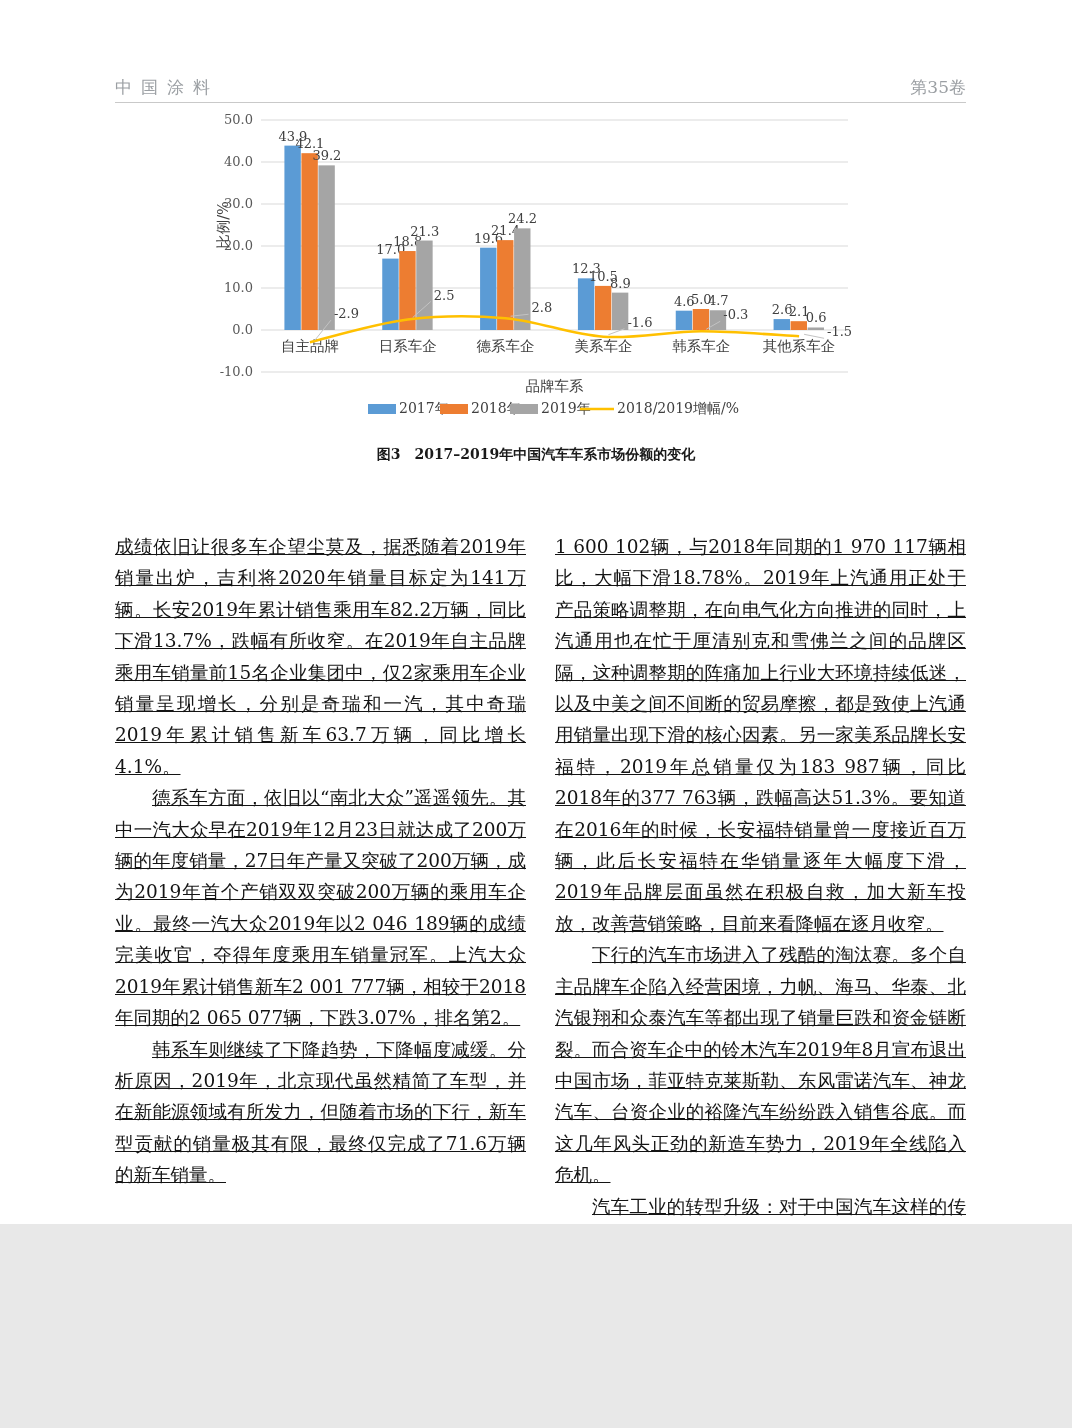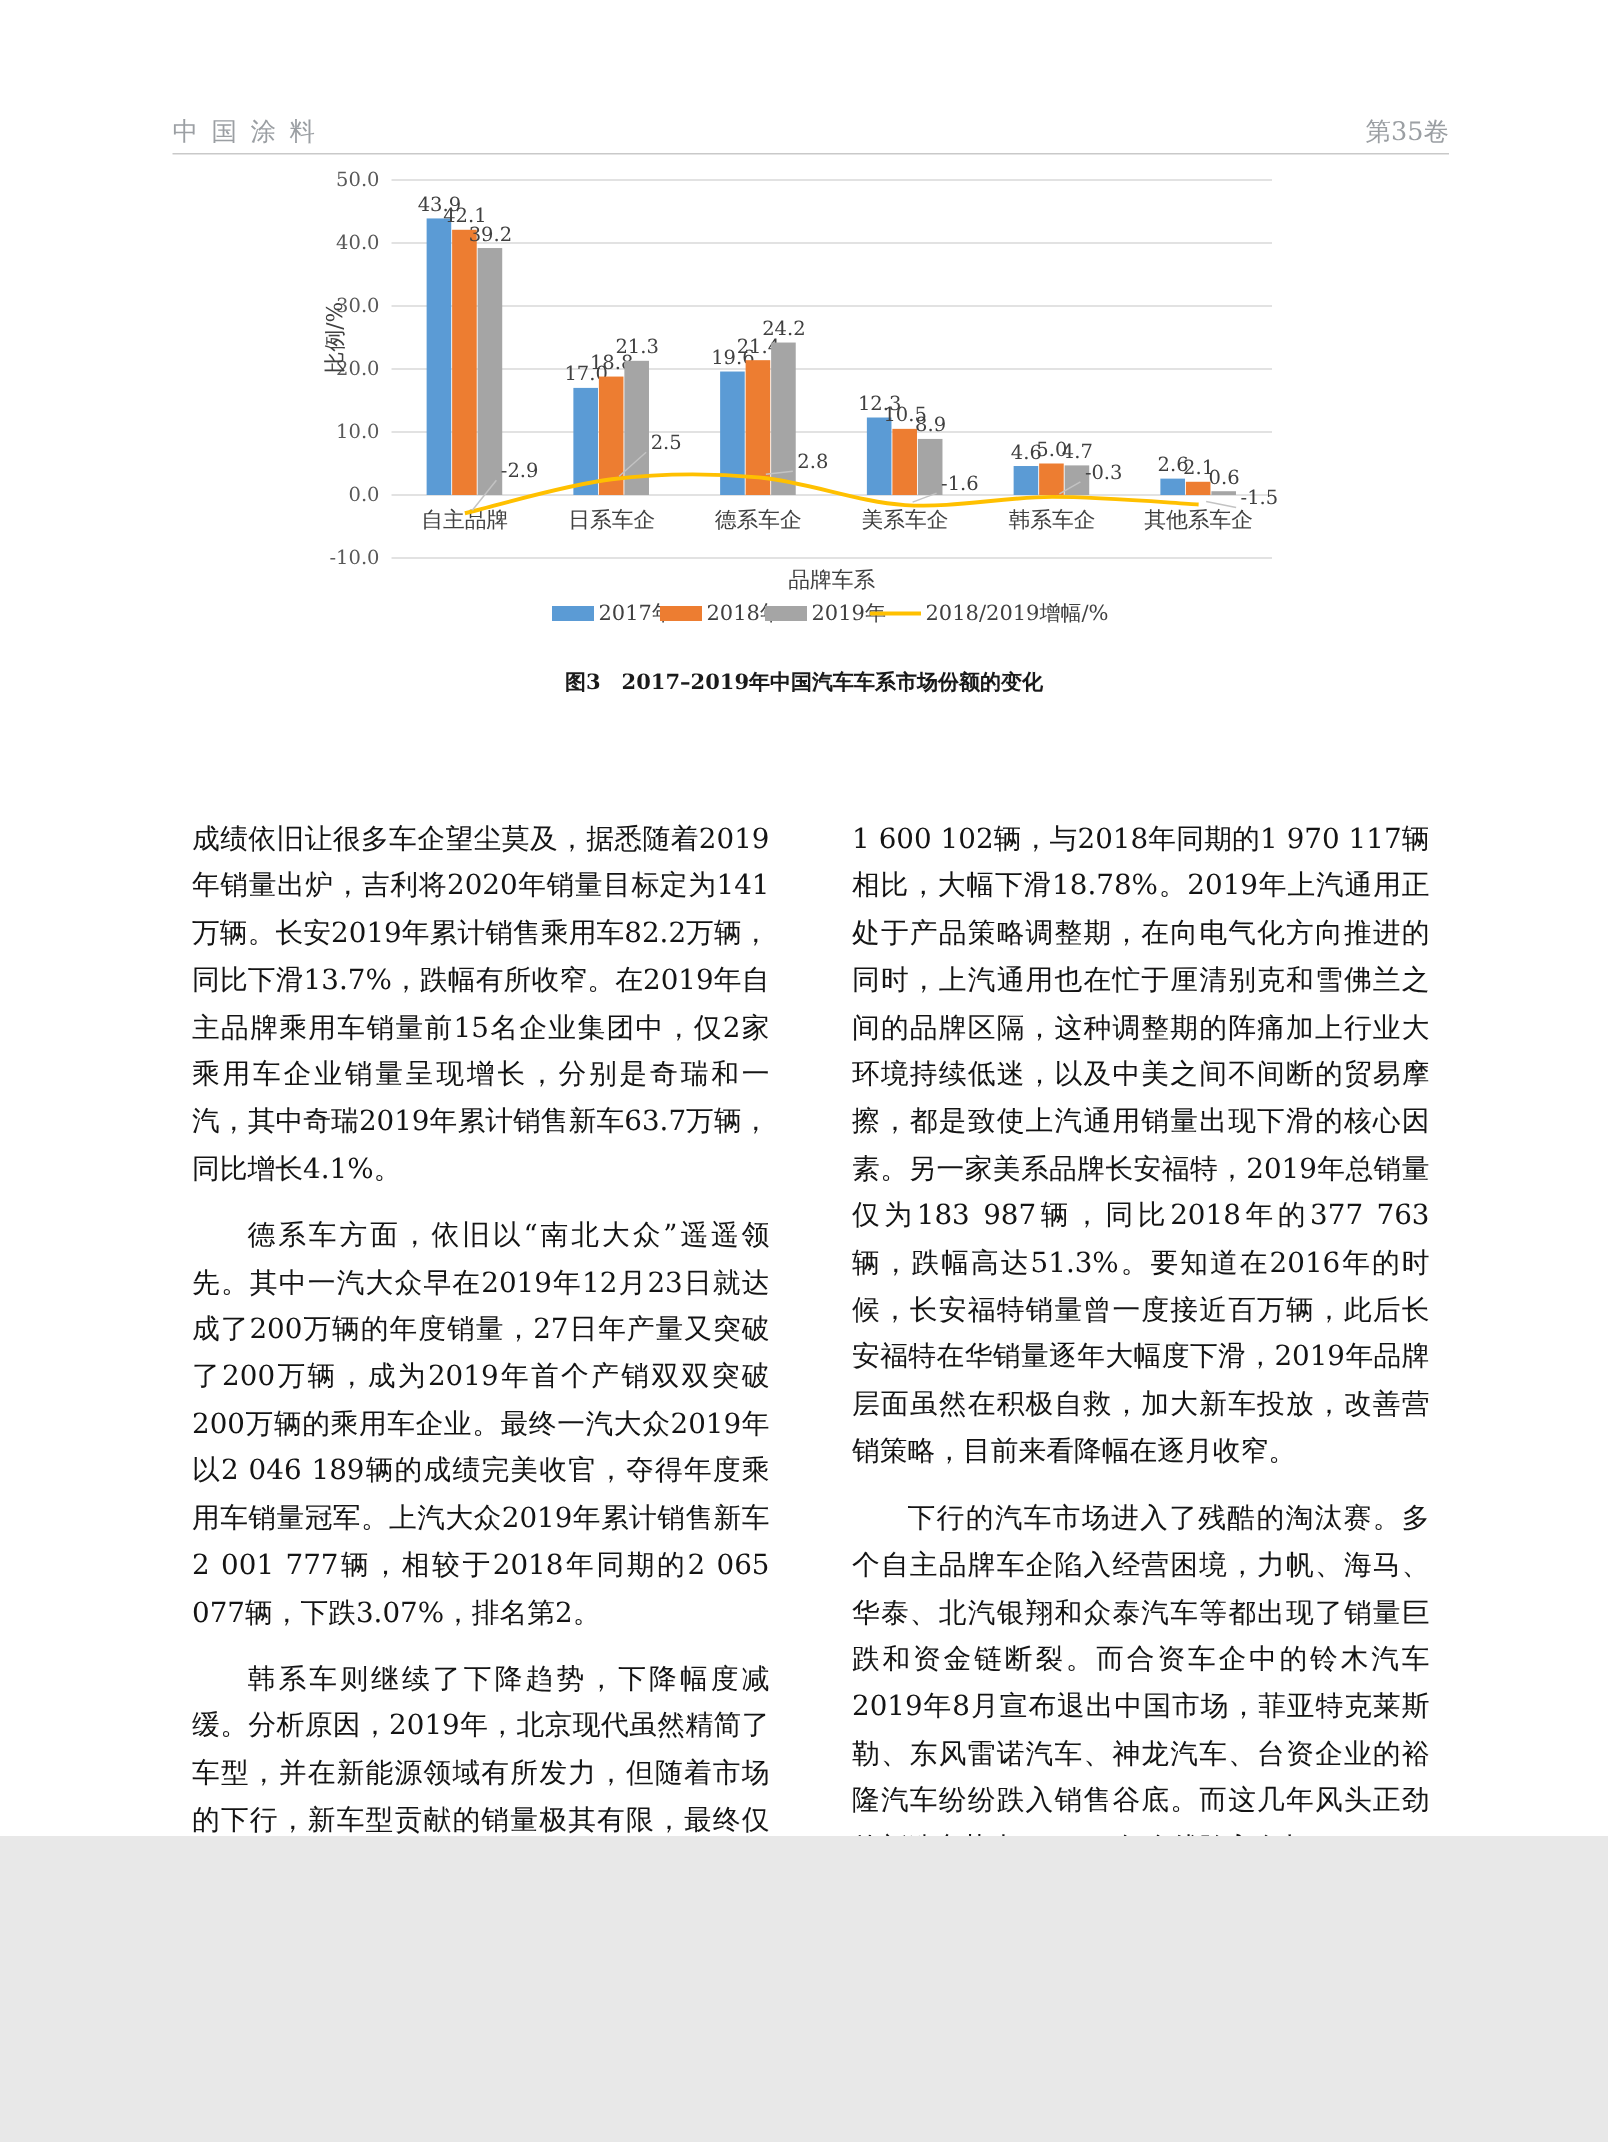--- a/index.html
+++ b/index.html
@@ -18,21 +18,21 @@
   svg .tick{font:13px "DejaVu Serif", serif;fill:#595959;}
   svg .cat{font:14.5px "DejaVu Serif", serif;fill:#404040;}
   svg .dlab{font:13px "DejaVu Serif", serif;fill:#404040;}
   svg .leg{font:14px "DejaVu Serif", serif;fill:#404040;}
   .cap-zh{text-align:center;font-weight:bold;font-size:14px;color:#1a1a1a;margin-top:10px;}
   .cap-en{text-align:center;font-weight:bold;font-size:18px;color:#1a1a1a;margin-top:5px;}
 
   
   .cols{position:absolute;top:531px;left:115px;width:851px;display:flex;gap:29px;}
   .col{width:421px;font-size:18.5px;line-height:31.4px;text-align:justify;}
-  .col p{margin:13px;}
+  .col p{margin:0;text-decoration:underline;}
   .col p.ind{text-indent:2em;}
 
   
   .footer{position:absolute;left:113px;top:1341px;display:flex;align-items:flex-start;}
   .pnwrap{display:flex;align-items:flex-start;border-top:7px solid #14b8a6;}
   .pn{font-style:italic;font-weight:bold;font-size:27px;line-height:36px;color:#1d5f93;
       padding:1px 9px 0 7px;}
   .pbar{width:10px;height:45px;background:#2273a7;}
   .sect{margin-left:9px;padding-top:4px;}
   .sect-zh{font-size:19px;color:#c2410c;letter-spacing:3px;line-height:22px;}

